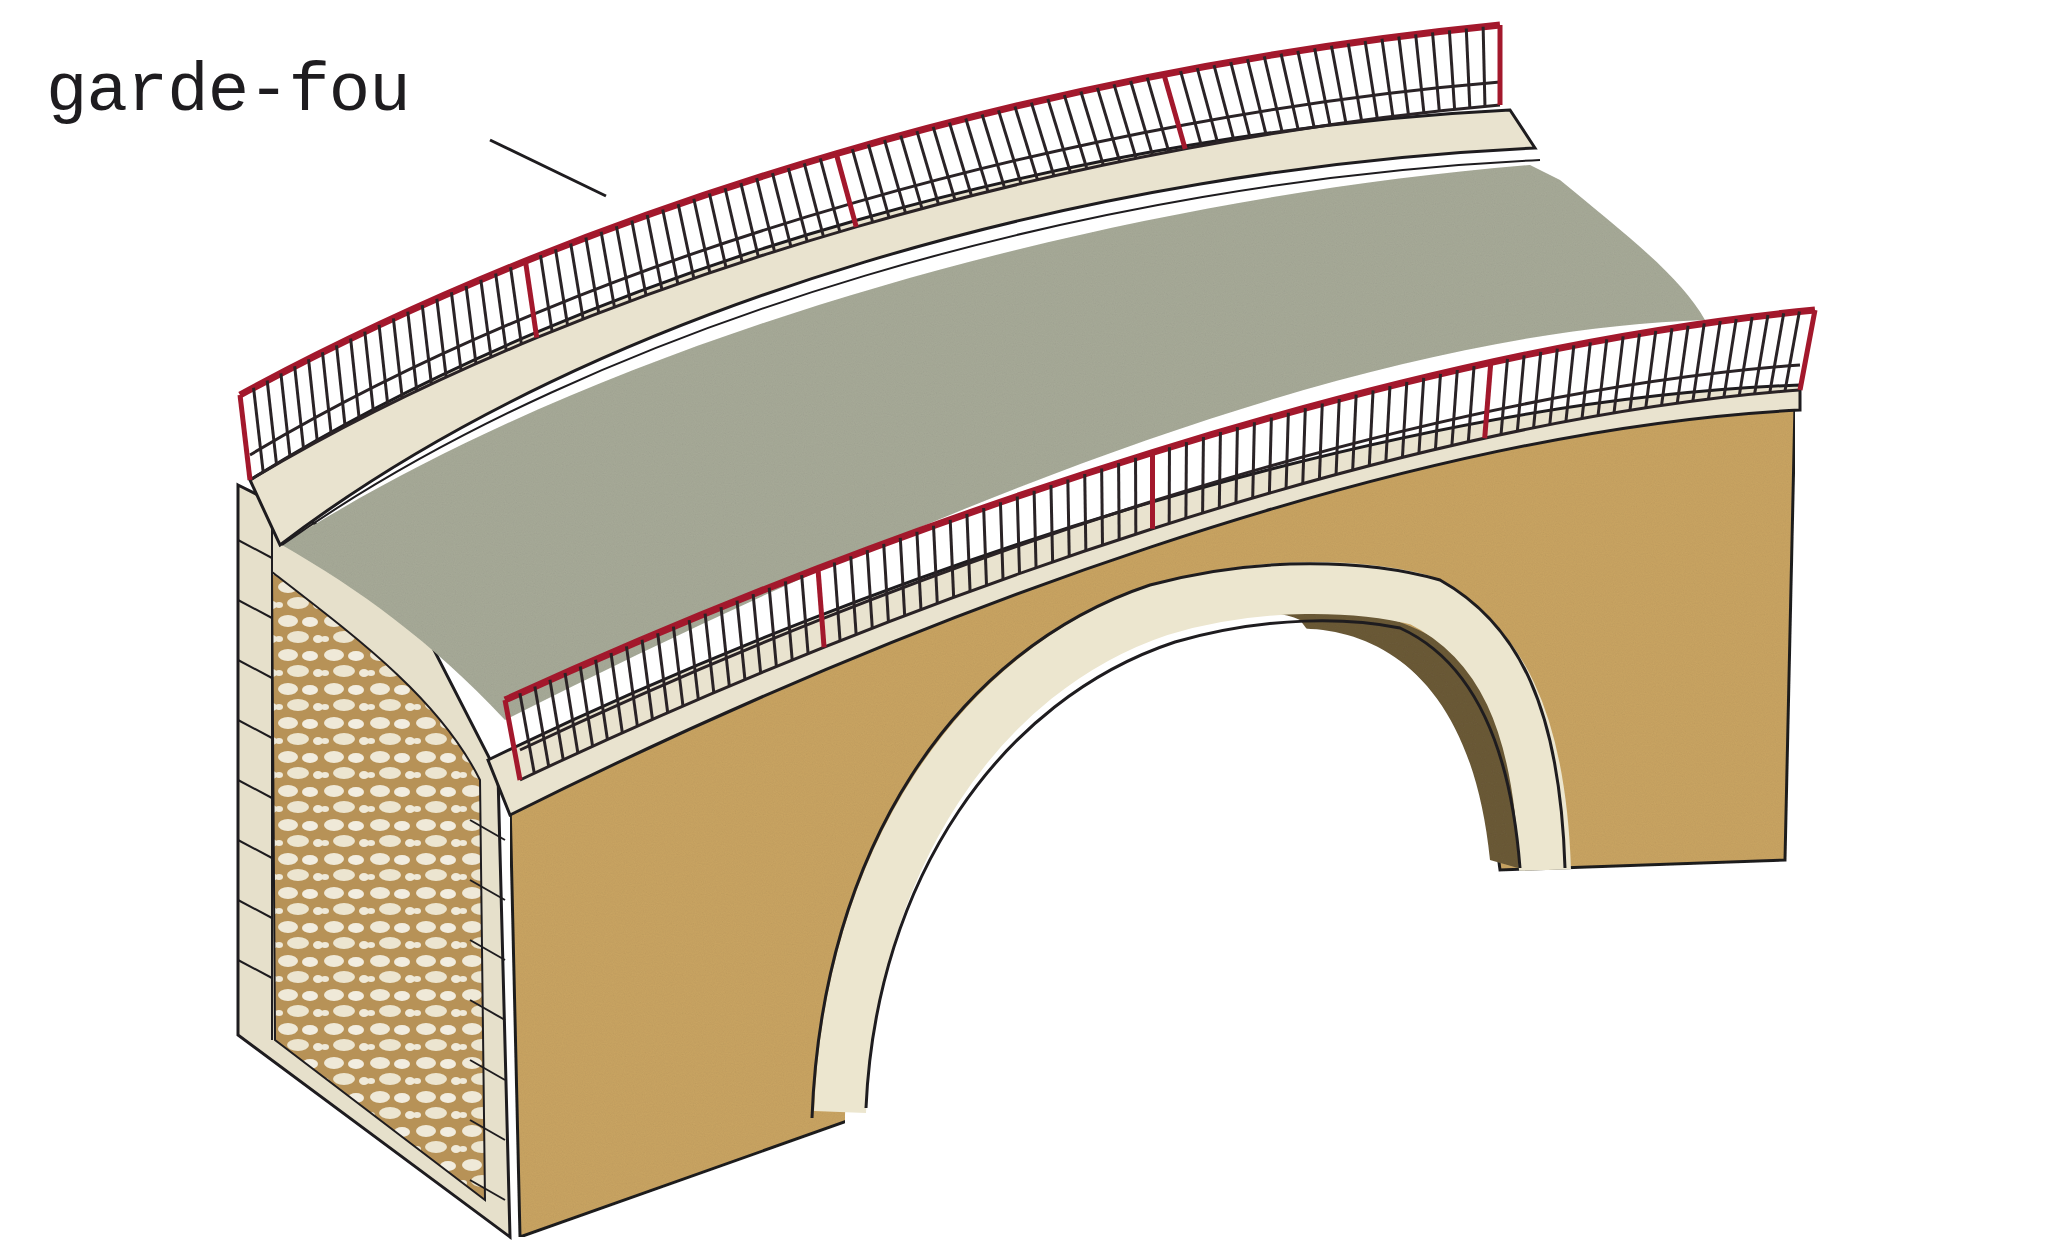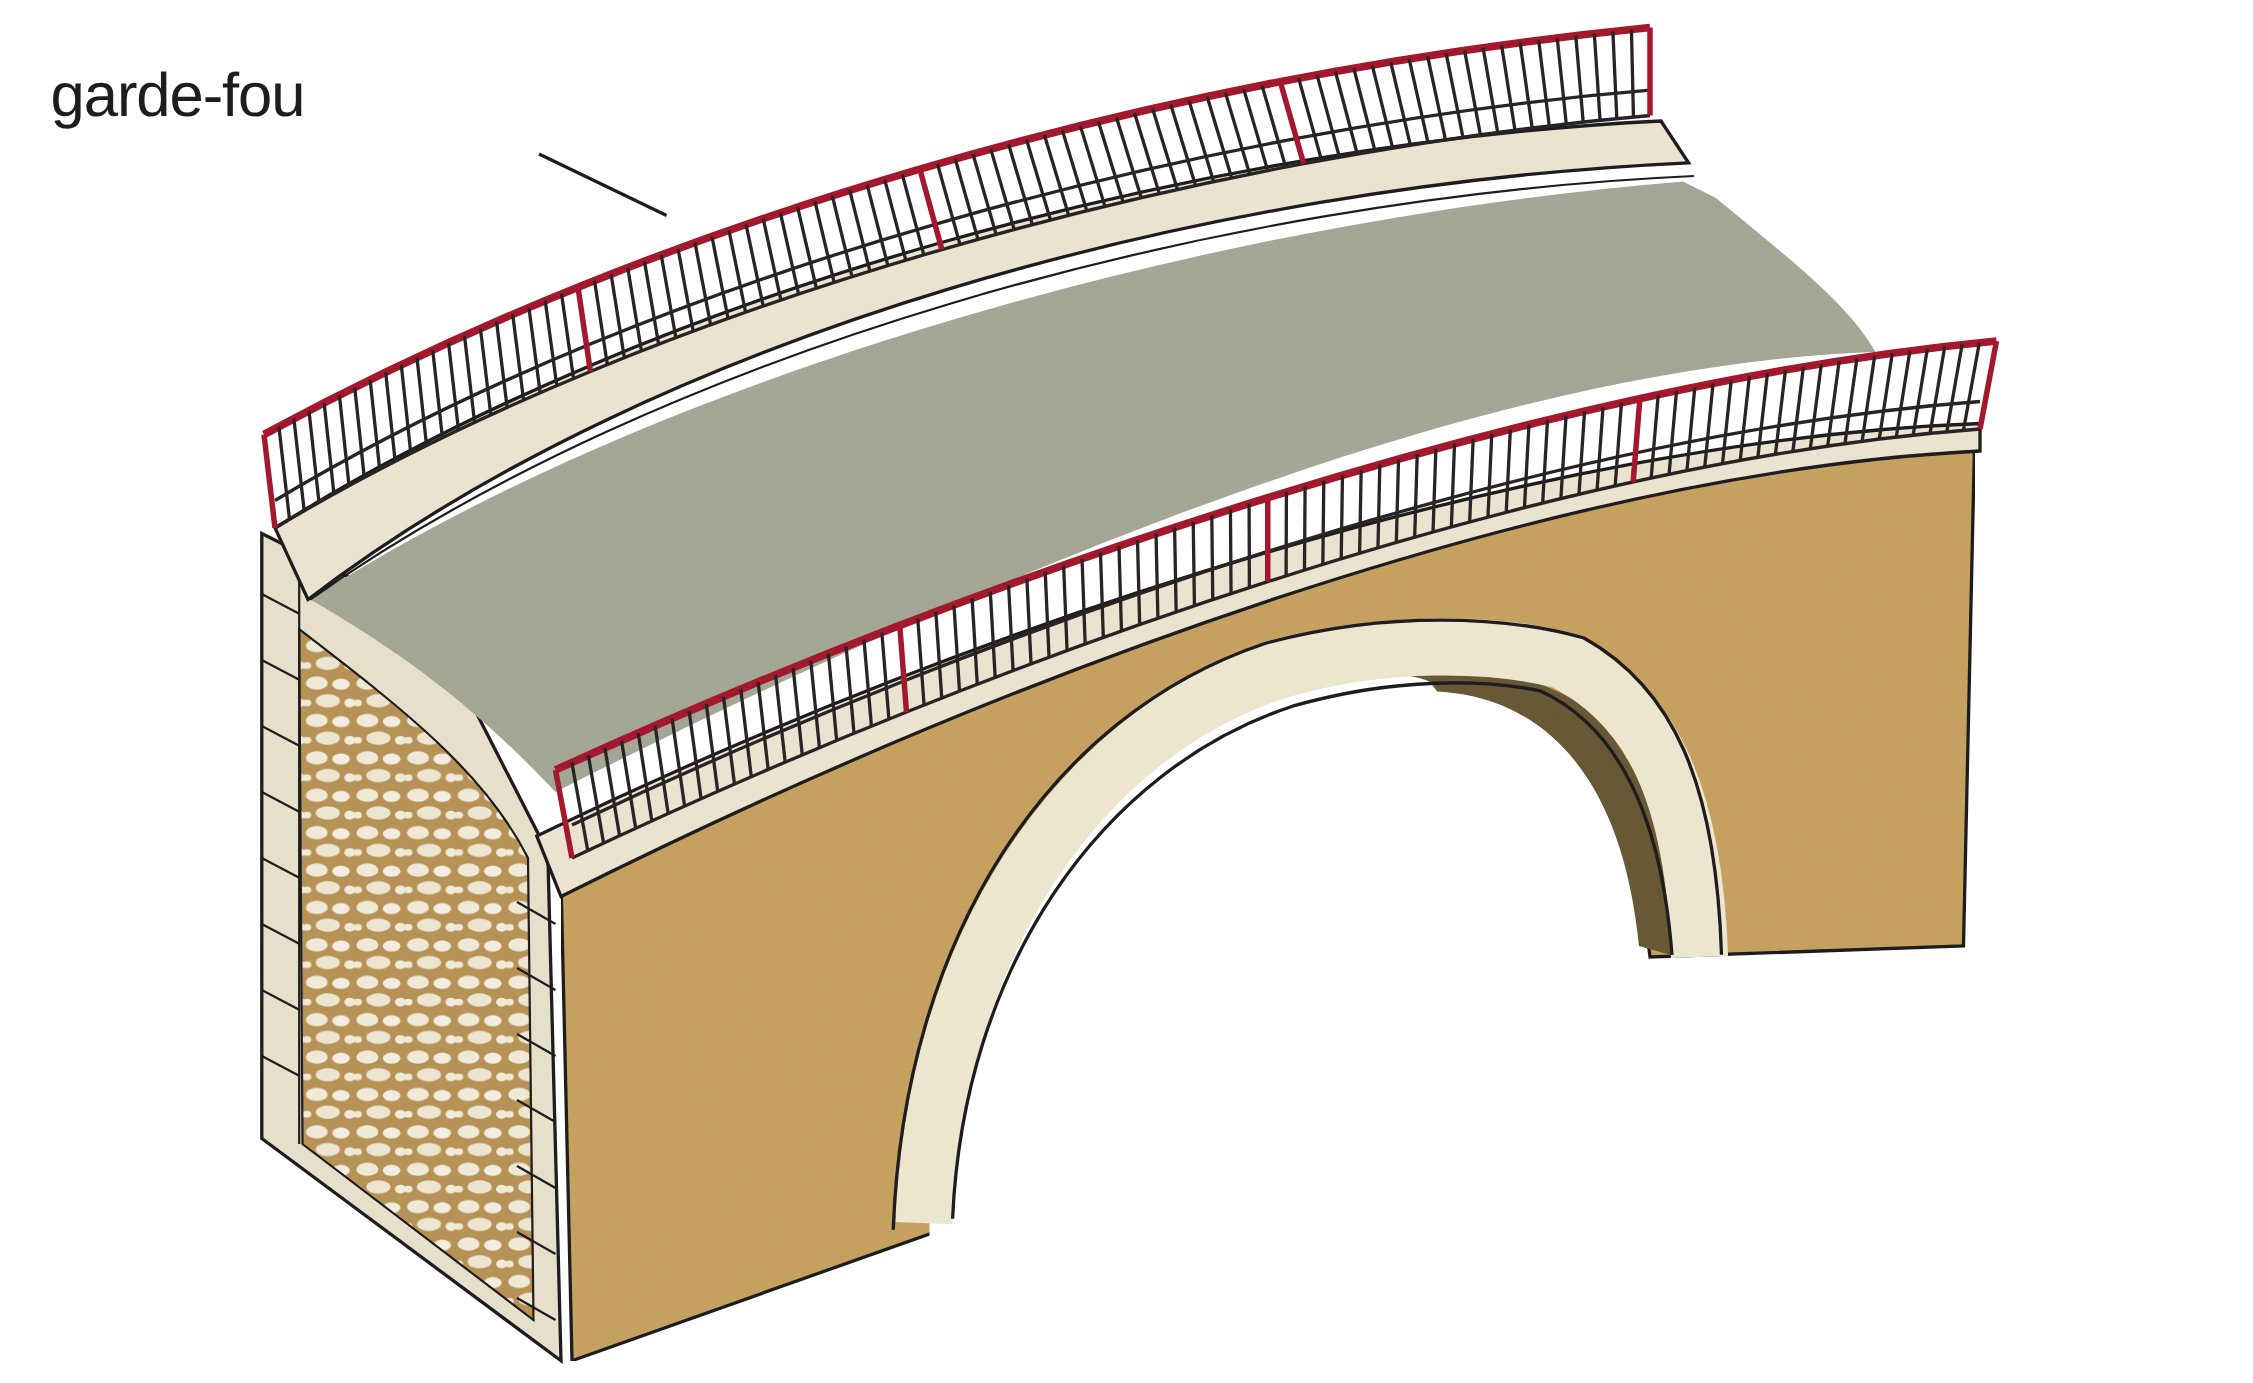--- a/index.html
+++ b/index.html
@@ -1,21 +1,21 @@
 <!DOCTYPE html>
 <html><head>
   <meta charset="utf-8">
   <style>
     html, body { margin: 0; padding: 0; background: #ffffff; }
     body { width: 2048px; height: 1257px; position: relative; overflow: hidden; font-family: "DejaVu Sans", sans-serif; }
     #stage { position: absolute; left: 0; top: 0; width: 2048px; height: 1257px; }
     .label {
       position: absolute; left: 46px; top: 58px;
-      font-family: Liberation Sans, sans-serif;
-      font-size: 56px; line-height: 1; color: #1e1c1f;
+      font-family: Liberation Mono, monospace;
+      font-size: 69px; line-height: 1; color: #1e1c1f;
       letter-spacing: -1px;
     }
     svg { position: absolute; left: 0; top: 0; }
   </style>
 </head>
 <body>
 
 <div id="stage">
 
   <svg width="2048" height="1257" viewBox="0 0 2048 1257">

